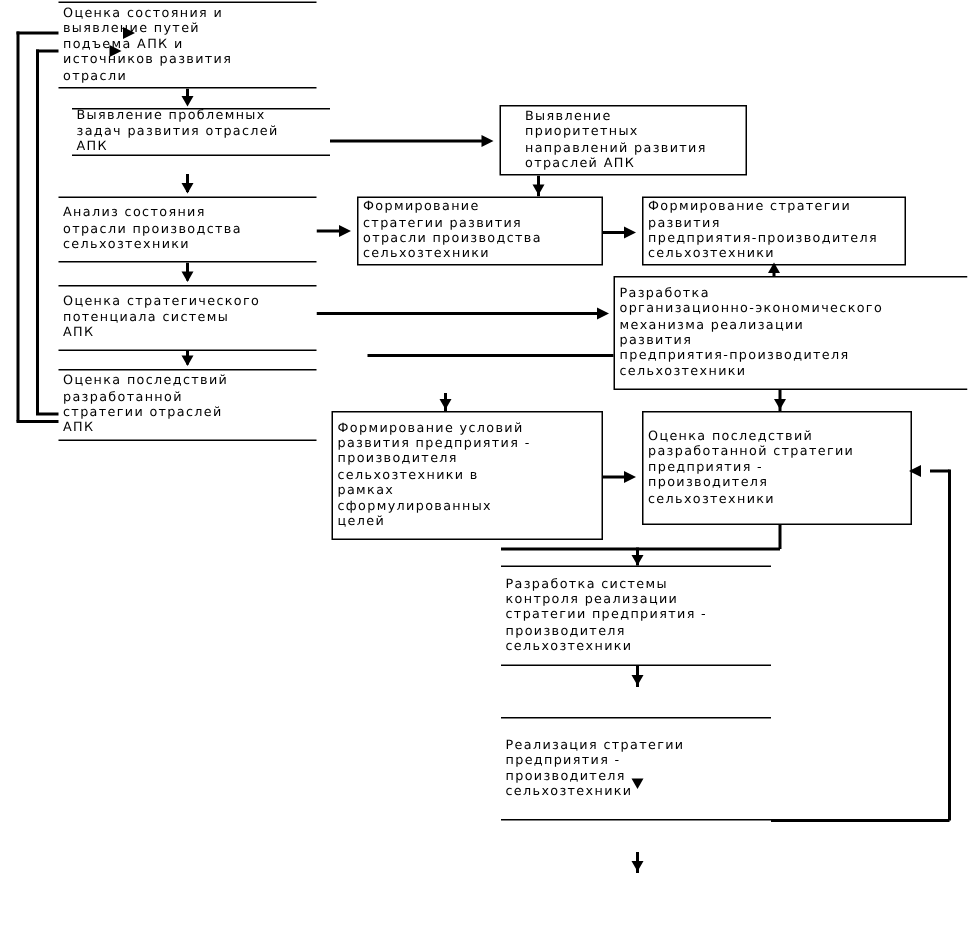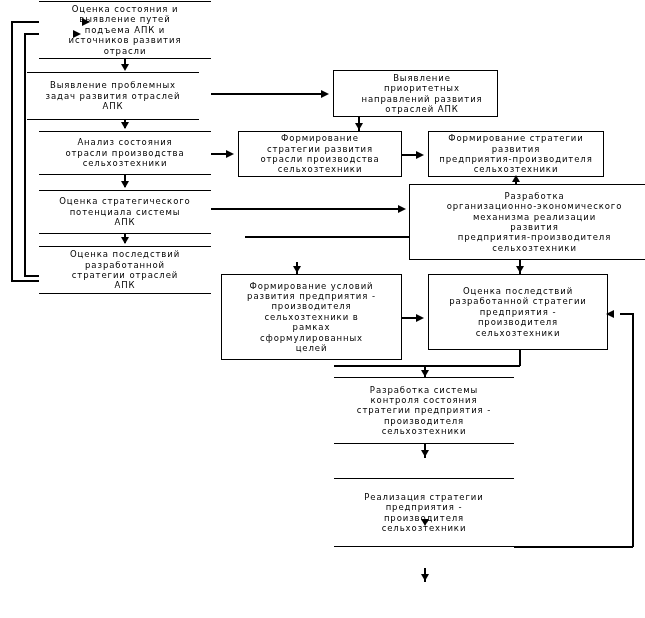--- a/index.html
+++ b/index.html
@@ -14,21 +14,20 @@
     background: #ffffff;
     font-family: "DejaVu Sans", "Liberation Sans", sans-serif;
     overflow: hidden;
   }
   .box {
     position: absolute;
     box-sizing: border-box;
     display: flex;
     align-items: center;
     justify-content: center;
-    text-align: center;
     color: #000;
     background: #fff;
     letter-spacing: 0.9px;
     line-height: 1.22;
     z-index: 3;
   }
   .box .txt {
     display: block;
     width: 100%;
     padding: 0 3px;
@@ -81,21 +80,21 @@
 <div id="canvas">
 
   <div class="box b-hrule" style="left:39px; top:1px; width:172px; height:58px; font-size:8.5px;">
     <span class="txt">Оценка состояния и
 выявление путей
 подъема АПК и
 источников развития
 отрасли</span>
   </div>
 
-  <div class="box b-hrule" style="left:27px; top:72px; width:172px; height:48px; font-size:8.5px;">
+  <div class="box b-hrule" style="left:48px; top:72px; width:172px; height:32px; font-size:8.5px;">
     <span class="txt">Выявление проблемных
 задач развития отраслей
 АПК</span>
   </div>
 
   <div class="box b-hrule" style="left:39px; top:131px; width:172px; height:44px; font-size:8.5px;">
     <span class="txt">Анализ состояния
 отрасли производства
 сельхозтехники</span>
   </div>
@@ -156,21 +155,21 @@
   <div class="box b-full" style="left:428px; top:274px; width:180px; height:76px; font-size:8.5px;">
     <span class="txt">Оценка последствий
 разработанной стратегии
 предприятия -
 производителя
 сельхозтехники</span>
   </div>
 
   <div class="box b-hrule" style="left:334px; top:377px; width:180px; height:67px; font-size:8.5px;">
     <span class="txt">Разработка системы
-контроля состояния
+контроля реализации
 стратегии предприятия -
 производителя
 сельхозтехники</span>
   </div>
 
   <div class="box b-hrule" style="left:334px; top:478px; width:180px; height:69px; font-size:8.5px;">
     <span class="txt">Реализация стратегии
 предприятия -
 производителя
 сельхозтехники</span>

